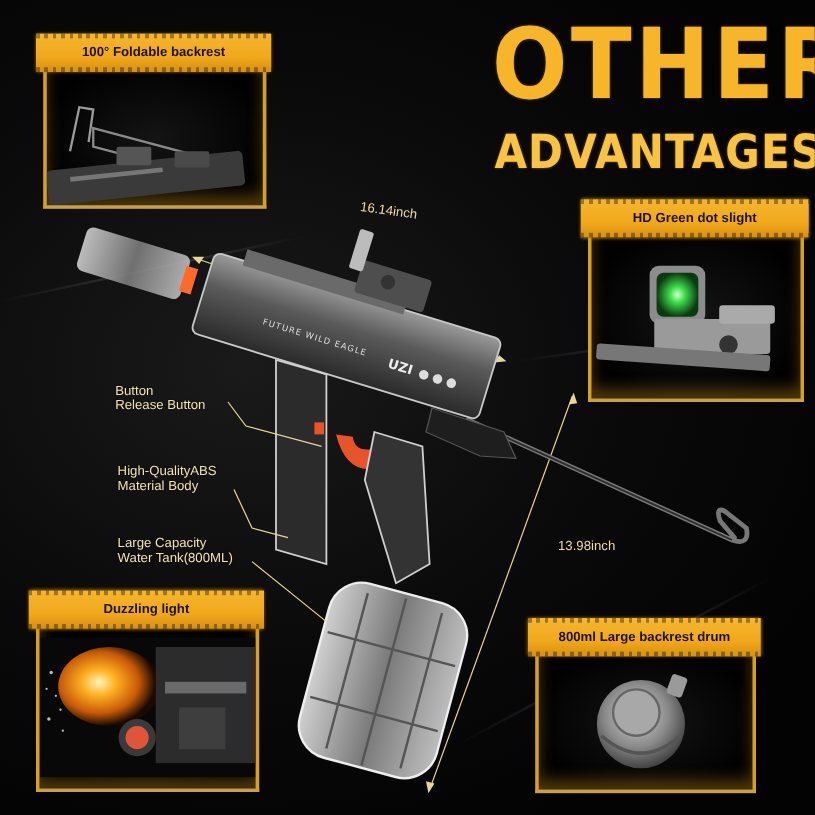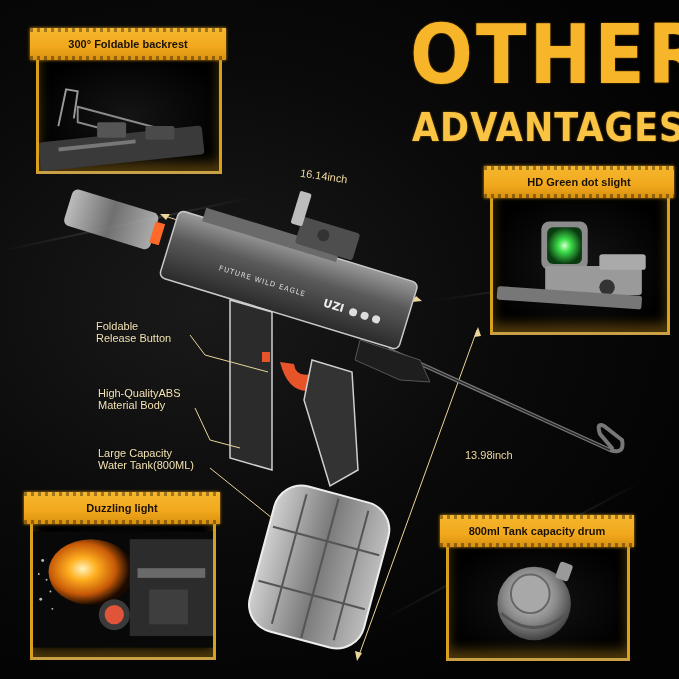--- a/index.html
+++ b/index.html
@@ -86,21 +86,21 @@
     <svg viewBox="0 0 186 116">
       <path d="M20 70 L28 32 L40 34 L36 62" fill="none" stroke="#9a9a9a" stroke-width="2"></path>
       <path d="M40 50 L160 82 L154 96 L40 66 Z" fill="none" stroke="#8a8a8a" stroke-width="2"></path>
       <rect x="0" y="78" width="170" height="30" rx="4" fill="#3a3a3a" transform="rotate(-6 85 93)"></rect>
       <rect x="60" y="66" width="30" height="16" rx="2" fill="#555"></rect>
       <rect x="110" y="70" width="30" height="14" rx="2" fill="#4a4a4a"></rect>
       <rect x="20" y="88" width="80" height="4" fill="#777" transform="rotate(-6 60 90)"></rect>
     </svg>
   </div>
   <div class="panel-banner">
-    <span class="panel-title">300°  Foldable backrest</span>
+    <span class="panel-title">100°  Foldable backrest</span>
   </div>
 </div>
 
 <div class="panel" style="left:484px;top:166px;width:190px;height:169px;">
   <div class="panel-frame">
     <svg viewBox="0 0 180 116">
       <defs>
         <radialGradient id="greenglow" cx="50%" cy="50%" r="50%">
           <stop offset="0%" stop-color="#d9ffd0"></stop>
           <stop offset="35%" stop-color="#3ee04b"></stop>
@@ -163,21 +163,21 @@
           <stop offset="100%" stop-color="#444"></stop>
         </radialGradient>
       </defs>
       <circle cx="88" cy="60" r="38" fill="url(#drumg)"></circle>
       <circle cx="84" cy="50" r="20" fill="#a8a8a8" stroke="#666" stroke-width="2"></circle>
       <rect x="112" y="18" width="14" height="18" rx="3" fill="#9a9a9a" transform="rotate(20 119 27)"></rect>
       <path d="M54 70 Q88 100 122 70" fill="none" stroke="#555" stroke-width="3"></path>
     </svg>
   </div>
   <div class="panel-banner">
-    <span class="panel-title">800ml Tank capacity drum</span>
+    <span class="panel-title">800ml Large backrest drum</span>
   </div>
 </div>
 
 <svg class="gun" viewBox="0 0 679 679">
   <defs>
     <linearGradient id="body" x1="0" y1="0" x2="0" y2="1">
       <stop offset="0%" stop-color="#9a9a9a"></stop>
       <stop offset="40%" stop-color="#5a5a5a"></stop>
       <stop offset="100%" stop-color="#2a2a2a"></stop>
     </linearGradient>
@@ -240,21 +240,21 @@
     <polyline points="190,335 205,355 268,372" fill="none"></polyline>
     <polyline points="195,408 210,440 240,448" fill="none"></polyline>
     <polyline points="210,468 272,518" fill="none"></polyline>
   </g>
 </svg>
 
 <div class="dim-label" style="left:300px;top:170px;transform:rotate(8deg);">16.14inch</div>
 <div class="dim-label" style="left:441px;top:449px;margin-left:24px;">13.98inch</div>
 
 <div class="callout" style="left:96px;top:320px;">
-  <div>Foldable</div>
+  <div>Button</div>
   <div>Release Button</div>
 </div>
 <div class="callout" style="left:98px;top:387px;">
   <div>High-QualityABS</div>
   <div>Material Body</div>
 </div>
 <div class="callout" style="left:98px;top:447px;">
   <div>Large Capacity</div>
   <div>Water Tank(800ML)</div>
 </div>

